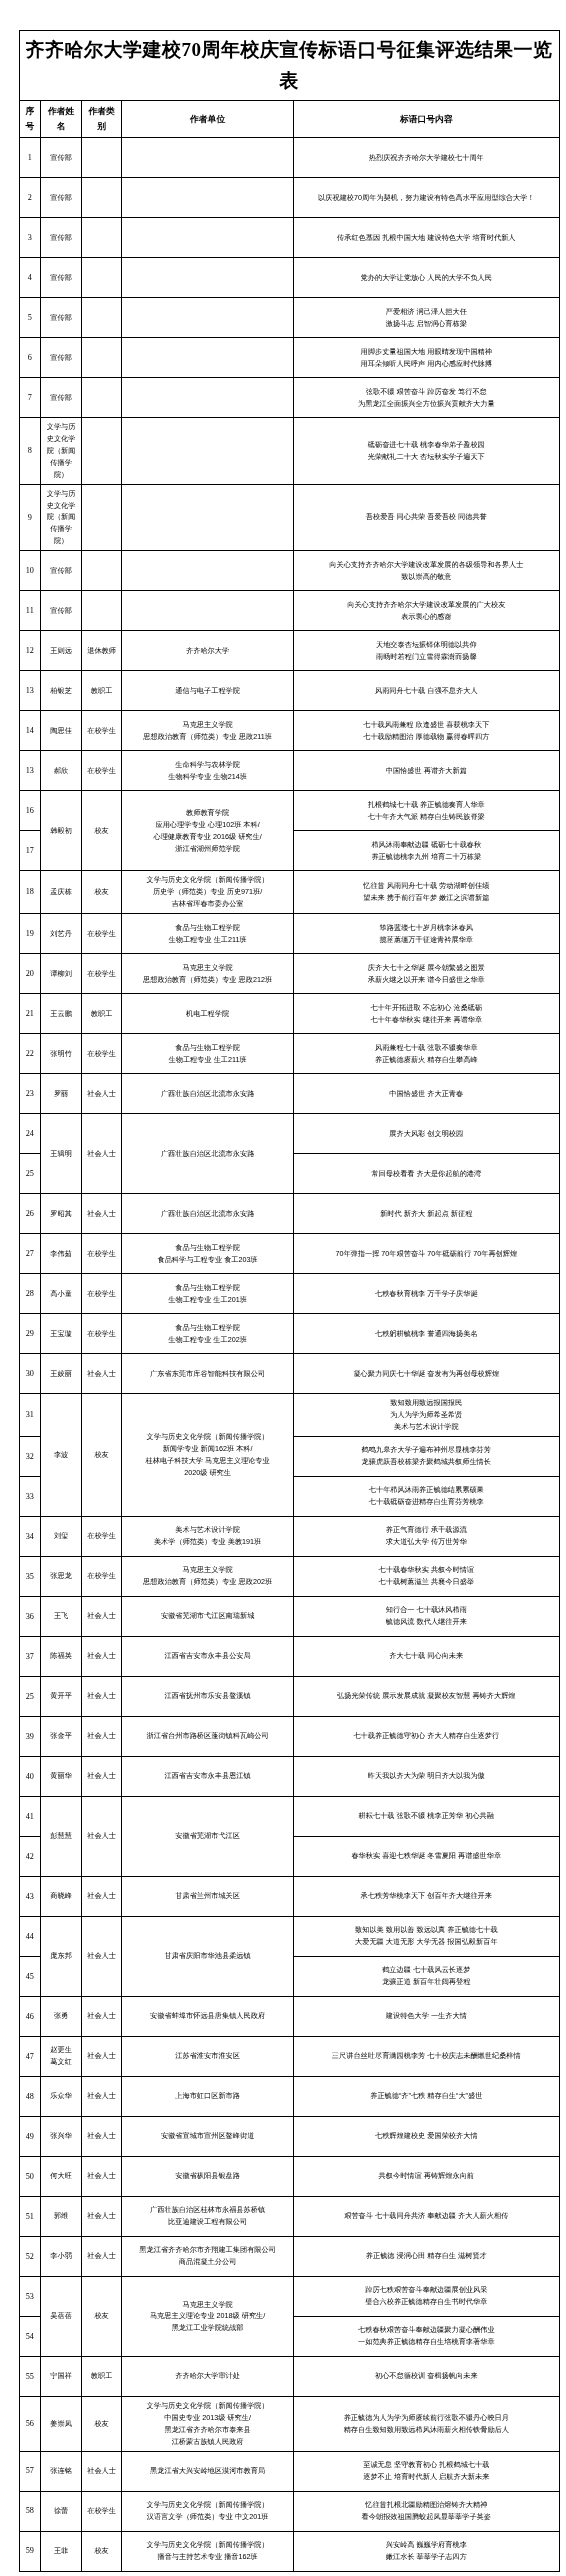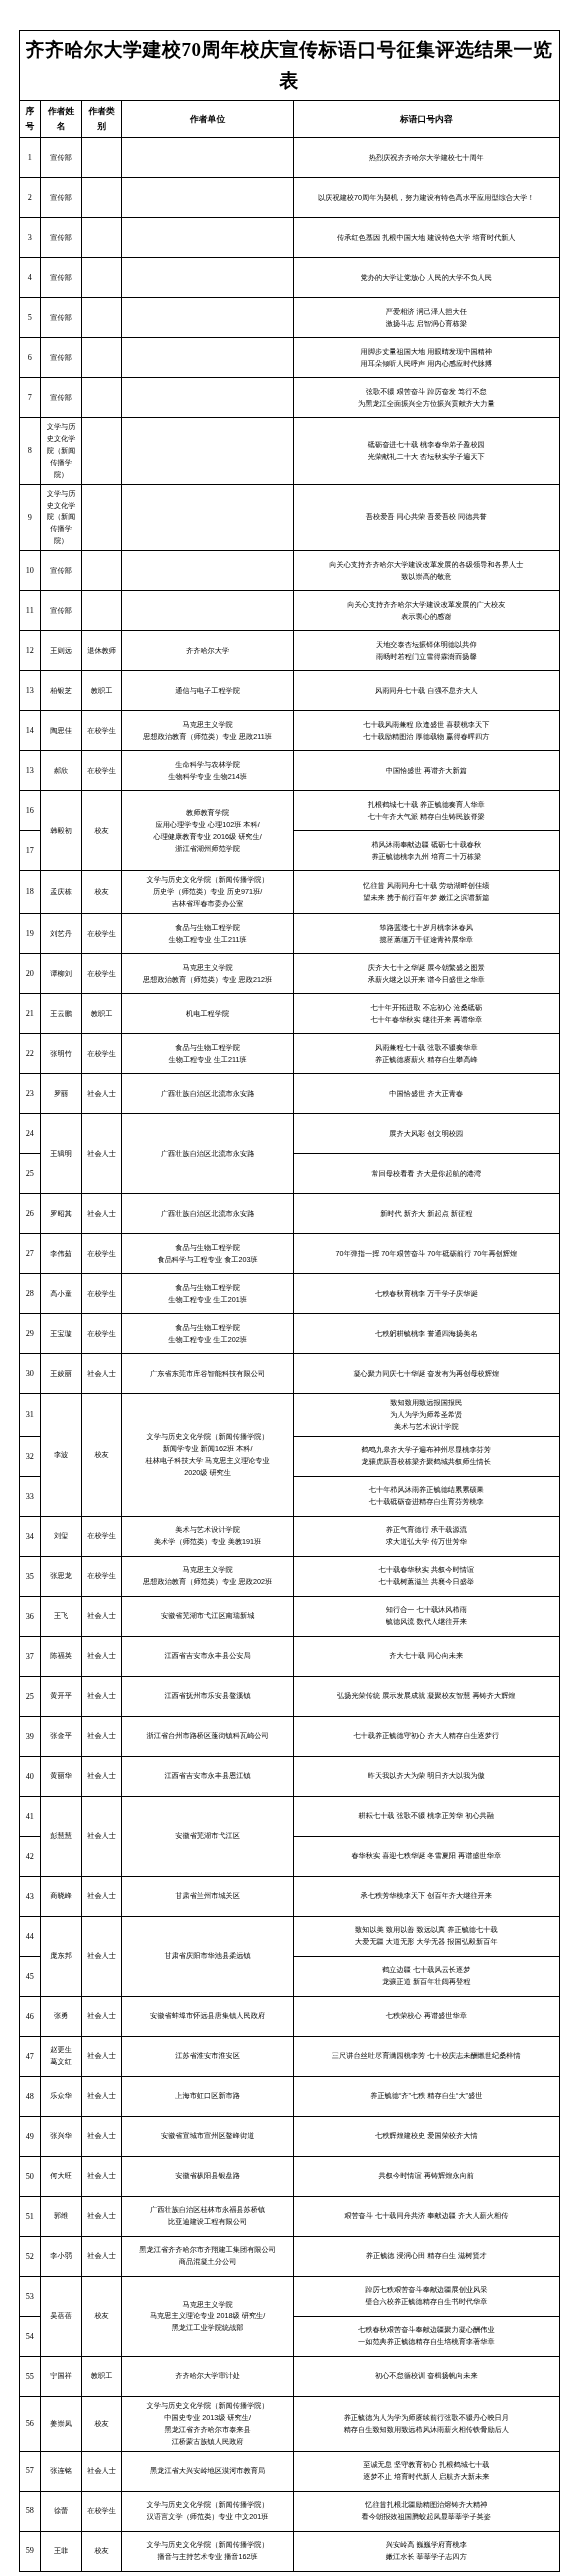--- a/index.html
+++ b/index.html
@@ -383,21 +383,21 @@
         <tr class="r">
           <td class="no">45</td>
           <td class="slogan">鹤立边疆 七十载风云长逐梦
 龙骧正道 新百年壮阔再登程</td>
         </tr>
         <tr class="r">
           <td class="no">46</td>
           <td class="name">张勇</td>
           <td class="cat">社会人士</td>
           <td class="unit">安徽省蚌埠市怀远县唐集镇人民政府</td>
-          <td class="slogan">七秩荣校心 再谱盛世华章</td>
+          <td class="slogan">建设特色大学 一生齐大情</td>
         </tr>
         <tr class="r">
           <td class="no">47</td>
           <td class="name">赵更生
 葛文红</td>
           <td class="cat">社会人士</td>
           <td class="unit">江苏省淮安市淮安区</td>
           <td class="slogan">三尺讲台丝吐尽育满园桃李芳 七十校庆志未酬燃世纪桑梓情</td>
         </tr>
         <tr class="r">

